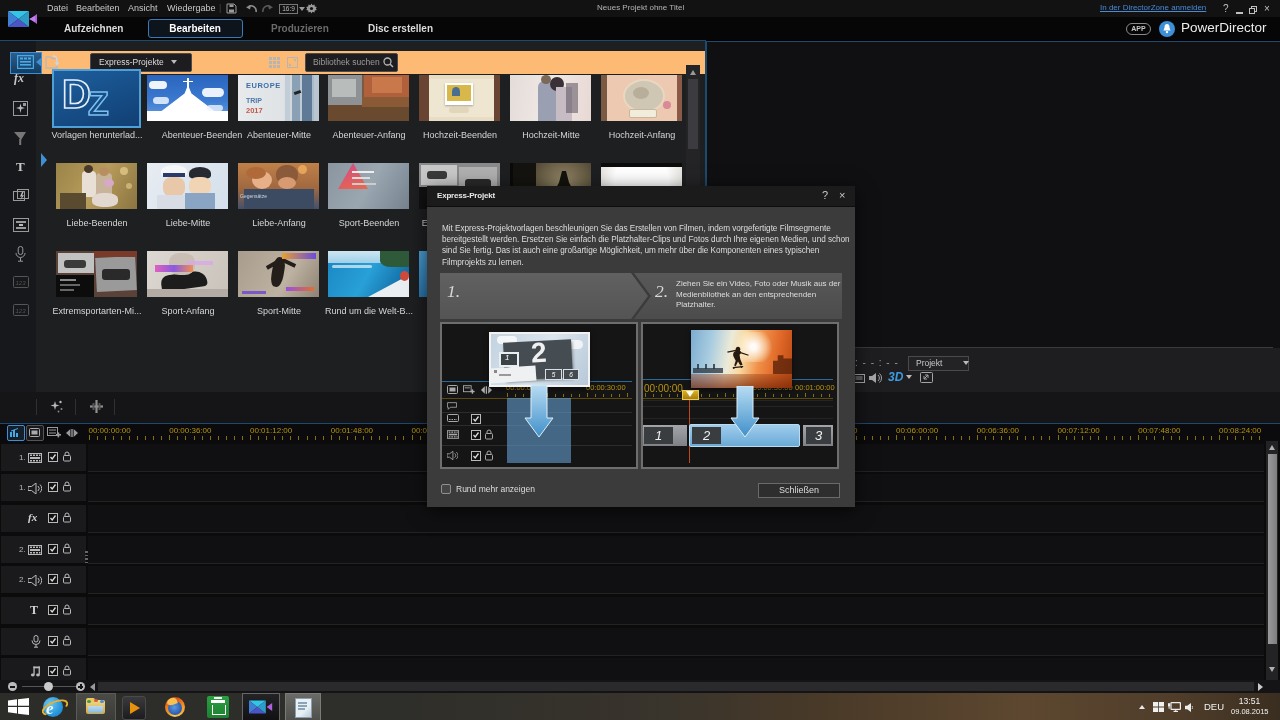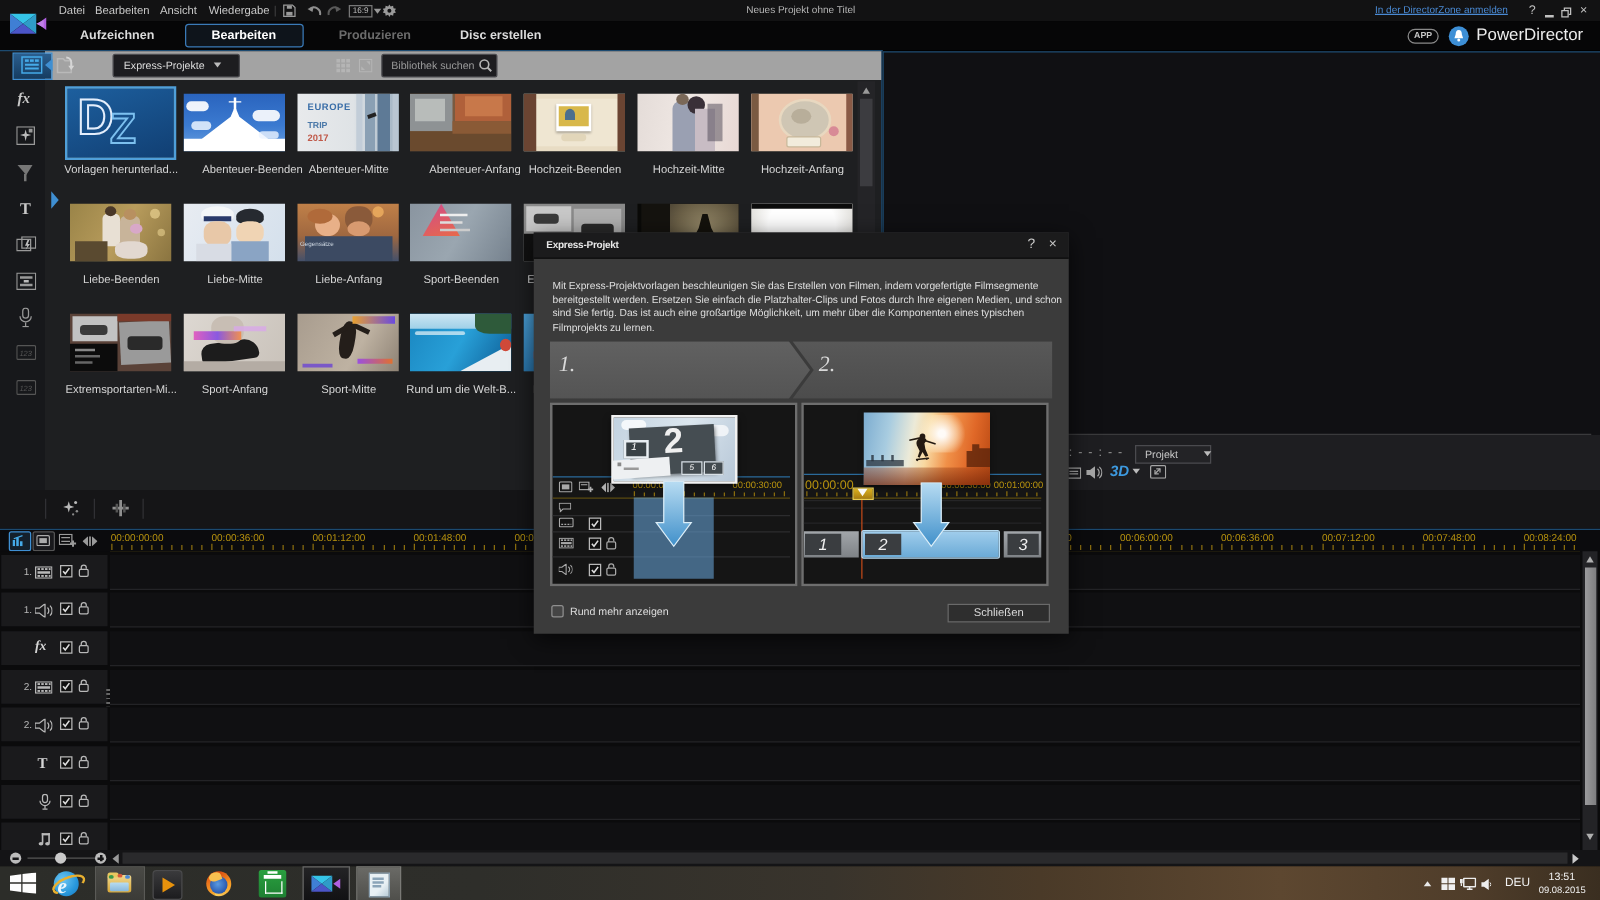--- a/index.html
+++ b/index.html
@@ -8,21 +8,21 @@
   .abs{position:absolute;}
   .tri{width:0;height:0;}
   
   #menubar{left:0;top:0;width:1280px;height:17px;background:#121213;}
   .mi{position:absolute;top:3px;font-size:9px;color:#c9c9c9;}
   
   #tabbar{left:0;top:17px;width:1280px;height:23px;background:#060607;}
   .tab{position:absolute;top:0;height:23px;line-height:23px;font-size:10px;font-weight:bold;color:#dcdcdc;text-align:center;white-space:nowrap;}
   
   #library{left:36px;top:40px;width:669px;height:351px;background:#1e1f21;border-top:1px solid #1c4a70;border-right:1px solid #1c4a70;border-bottom:1px solid #1c4a70;}
-  #libbar{position:absolute;left:0;top:0;width:669px;height:23px;background:#a3a3a3;}
+  #libbar{position:absolute;left:0;top:10px;width:669px;height:23px;background:#fdba74;}
   .th{position:absolute;width:81px;height:46px;overflow:hidden;}
   .lb{position:absolute;width:92px;text-align:center;font-size:9px;color:#d6d6d6;white-space:nowrap;overflow:hidden;}
   
   #preview{left:706px;top:41px;width:573px;height:351px;background:#101013;border:1px solid #1c4a70;}
   
   #ttoolbar{left:0;top:392px;width:1280px;height:31px;background:#151517;}
   #ruler{left:0;top:423px;width:1280px;height:18px;background:#0b0b0d;border-top:1px solid #1c4a70;}
   .rt{position:absolute;top:2px;font-size:8px;color:#b8930e;white-space:nowrap;}
   #tracks{left:0;top:441px;width:1280px;height:239px;background:#0b0b0c;}
   .hcell{position:absolute;left:1px;width:85px;height:27px;background:#1a1a1c;}
@@ -328,21 +328,21 @@
   <div class="th" style="left:383px;top:210px;background:#3a88c0">
         <span class="abs" style="left:0;top:0;width:30px;height:46px;background:linear-gradient(#4aa0d8,#2a78b0)"></span>
         <span class="abs" style="left:30px;top:0;width:51px;height:46px;background:#e8e4dc"></span>
         <span class="abs" style="left:8px;top:28px;width:40px;height:10px;background:#d04a3a;border-radius:3px"></span>
       </div>
   <div class="th" style="left:474px;top:210px;background:#202020"></div>
   <div class="th" style="left:565px;top:210px;background:#202020"></div>
   <div class="lb" style="left:15px;top:89px">Vorlagen herunterlad...</div>
   <div class="lb" style="left:120px;top:89px">Abenteuer-Beenden</div>
   <div class="lb" style="left:197px;top:89px">Abenteuer-Mitte</div>
-  <div class="lb" style="left:298px;top:89px">Abenteuer-Anfang</div>
+  <div class="lb" style="left:287px;top:89px">Abenteuer-Anfang</div>
   <div class="lb" style="left:378px;top:89px">Hochzeit-Beenden</div>
   <div class="lb" style="left:469px;top:89px">Hochzeit-Mitte</div>
   <div class="lb" style="left:560px;top:89px">Hochzeit-Anfang</div>
   <div class="lb" style="left:15px;top:177px">Liebe-Beenden</div>
   <div class="lb" style="left:106px;top:177px">Liebe-Mitte</div>
   <div class="lb" style="left:197px;top:177px">Liebe-Anfang</div>
   <div class="lb" style="left:287px;top:177px">Sport-Beenden</div>
   <div class="lb" style="left:378px;top:177px">Extremsportarten...</div>
   <div class="lb" style="left:15px;top:265px">Extremsportarten-Mi...</div>
   <div class="lb" style="left:106px;top:265px">Sport-Anfang</div>
@@ -829,20 +829,21 @@
     Mit Express-Projektvorlagen beschleunigen Sie das Erstellen von Filmen, indem vorgefertigte Filmsegmente<br>
     bereitgestellt werden. Ersetzen Sie einfach die Platzhalter-Clips und Fotos durch Ihre eigenen Medien, und schon<br>
     sind Sie fertig. Das ist auch eine großartige Möglichkeit, um mehr über die Komponenten eines typischen<br>
     Filmprojekts zu lernen.
   </div>
 
   <div class="abs" style="left:13px;top:87px;width:208px;height:46px;background:linear-gradient(#616161,#545454);clip-path:polygon(0 0,191px 0,208px 23px,191px 46px,0 46px)"></div>
   <div class="abs" style="left:207px;top:87px;width:208px;height:46px;background:linear-gradient(#585858,#4c4c4c);clip-path:polygon(0 0,208px 0,208px 46px,0 46px,17px 23px)"></div>
   <span class="abs" style="left:20px;top:95px;font-size:17.5px;font-style:italic;color:#d9d9d9;font-family:'Liberation Serif',serif">1.</span>
   <span class="abs" style="left:228px;top:95px;font-size:17.5px;font-style:italic;color:#d9d9d9;font-family:'Liberation Serif',serif">2.</span>
+  <div class="abs dtx" style="left:249px;top:93px;width:175px;line-height:10.6px;white-space:nowrap;font-size:8px">Ziehen Sie ein Video, Foto oder Musik aus der<br>Medienbliothek an den entsprechenden<br>Platzhalter.</div>
 
   <div class="panel" style="left:13px">
     <div id="lpanel" class="abs" style="left:0;top:0;width:190px;height:139px">
     <div class="abs" style="left:0;top:57px;width:190px;height:1px;background:#2a6a9a"></div>
     <svg class="abs" style="left:5px;top:61px" width="11" height="9" viewBox="0 0 11 9">
           <rect x="0.5" y="0.5" width="10" height="8" rx="1" fill="none" stroke="#a8a8a8"></rect>
           <rect x="2.5" y="2.5" width="6" height="4" fill="#a8a8a8"></rect>
         </svg>
     <svg class="abs" style="left:21px;top:61px" width="12" height="10" viewBox="0 0 14 11">
           <rect x="0.5" y="0.5" width="9" height="7" fill="none" stroke="#b0b0b0"></rect>

